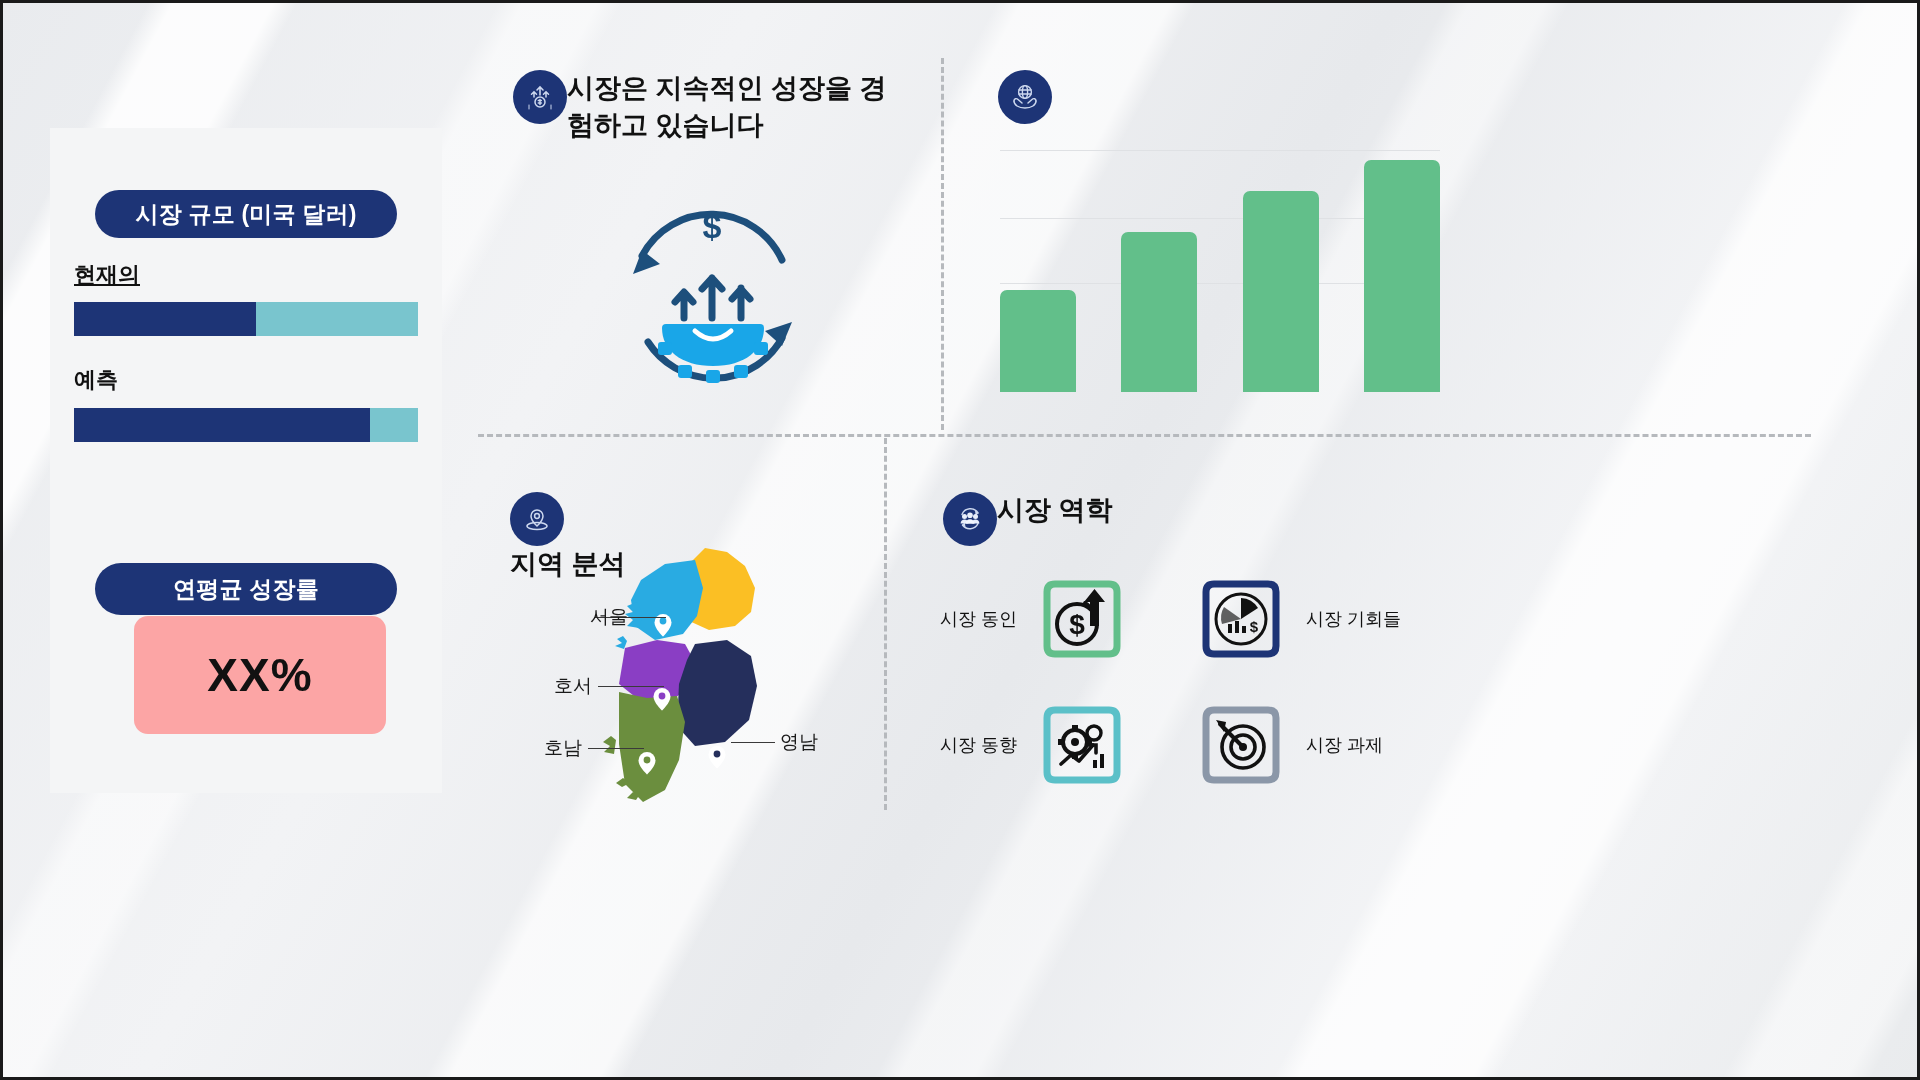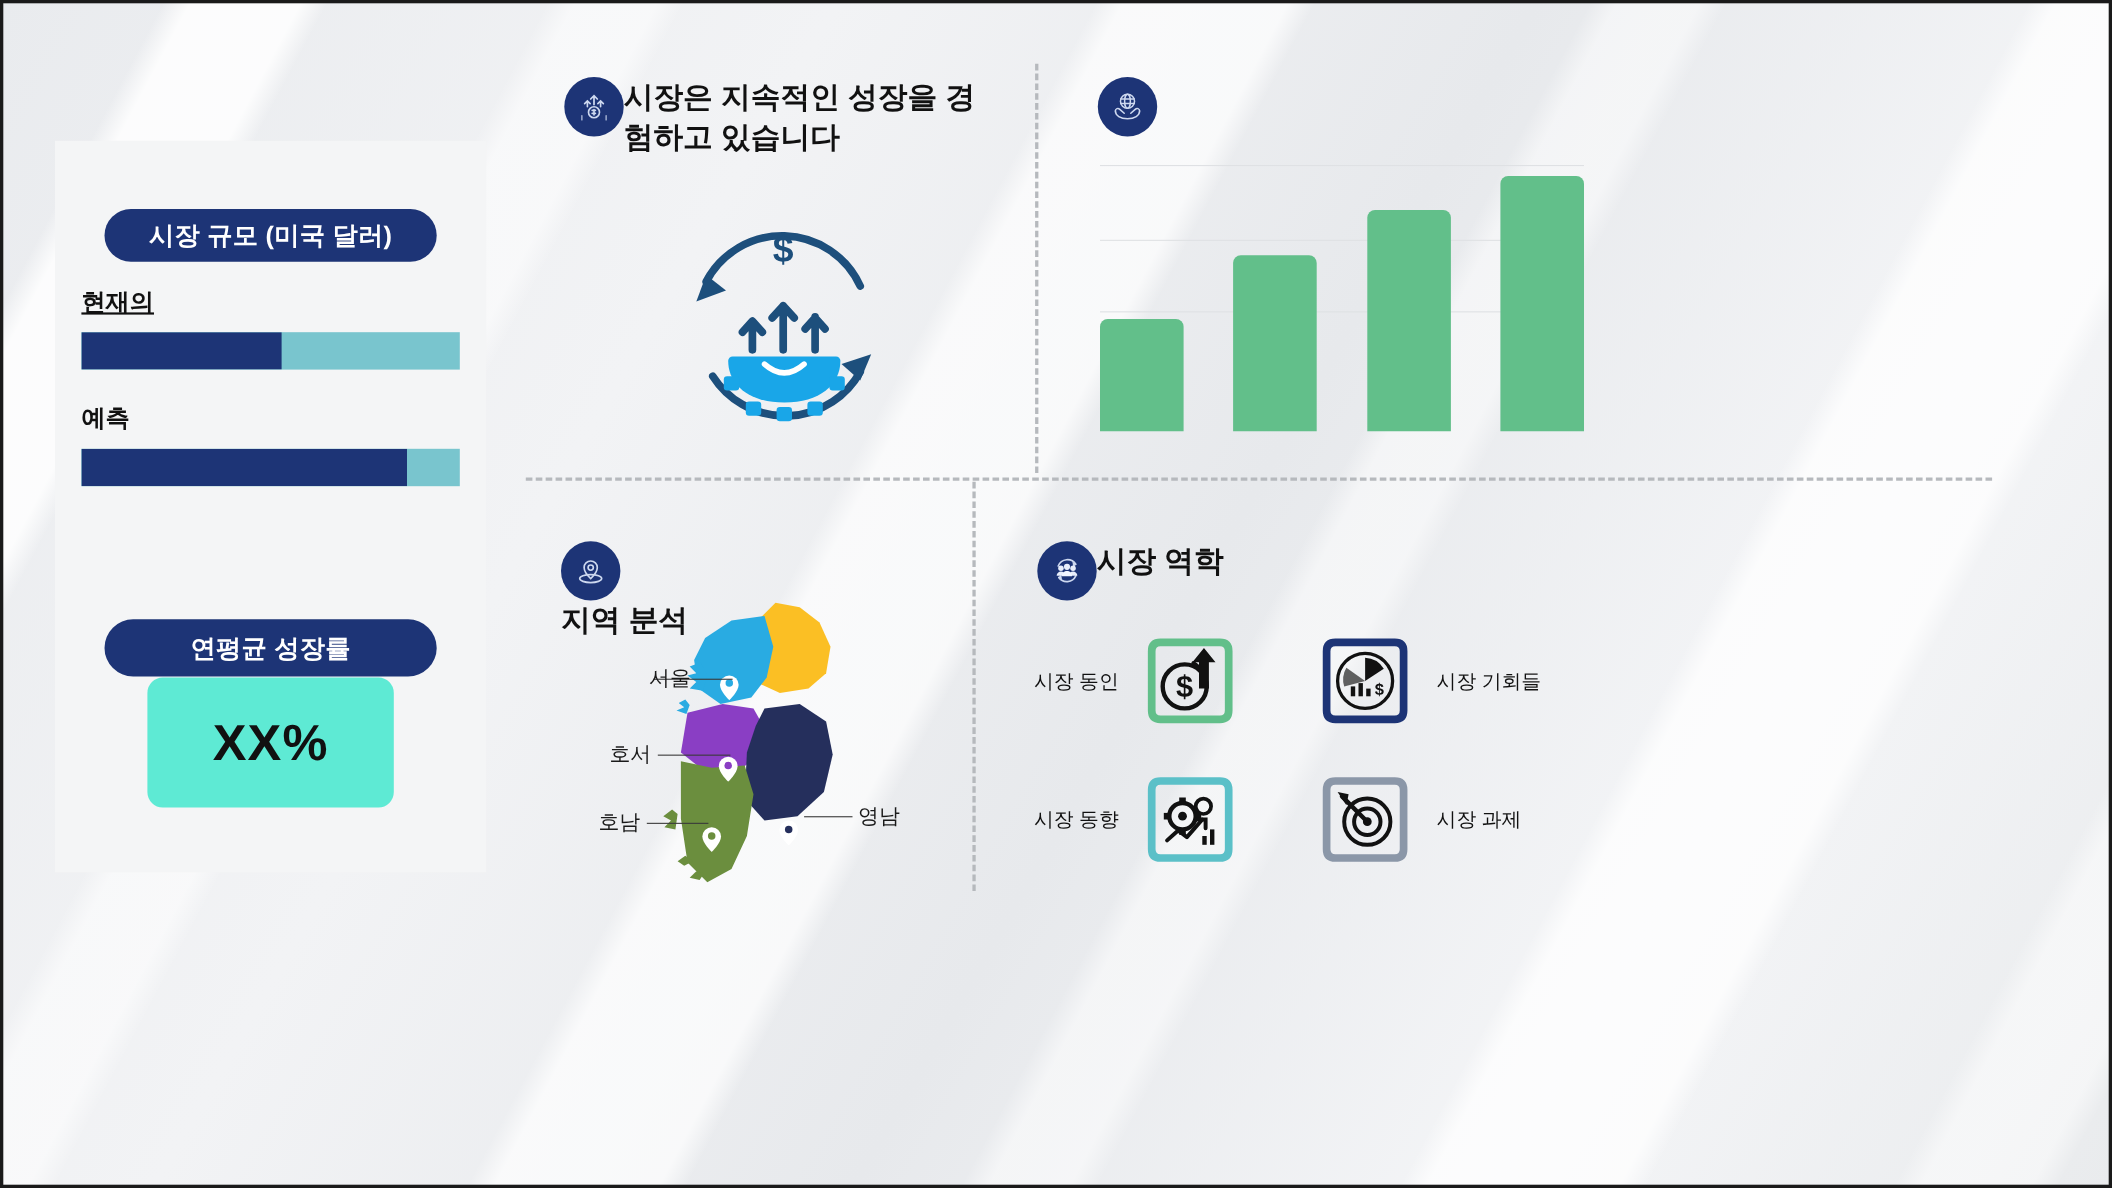--- a/index.html
+++ b/index.html
@@ -47,22 +47,22 @@
 
   .bar-track {
     position:absolute; left:24px; height:34px; width:344px;
     background:#79c5ce; overflow:hidden;
   }
   #bar-current-track  { top:174px; }
   #bar-forecast-track { top:280px; }
   .bar-fill { height:100%; background:#1d3476; }
 
   #cagr-box {
-    position:absolute; left:84px; top:488px; width:224px; height:118px;
-    background:#5eead4; border-radius:14px;
+    position:absolute; left:84px; top:488px; width:252px; height:118px;
+    background:#fca5a5; border-radius:14px;
     display:flex; align-items:center; justify-content:center;
     font-size:46px; font-weight:bold; color:#111; letter-spacing:1px;
   }
 
   
   .dash { position:absolute; z-index:4; }
   #sep-vert-top    { left:941px; top:58px;  width:0; height:372px; border-left:3px dashed #b6b9bd; }
   #sep-horiz-mid   { left:478px; top:434px; width:1333px; height:0; border-top:3px dashed #b6b9bd; }
   #sep-vert-bot    { left:884px; top:438px; width:0; height:372px; border-left:3px dashed #b6b9bd; }
 

